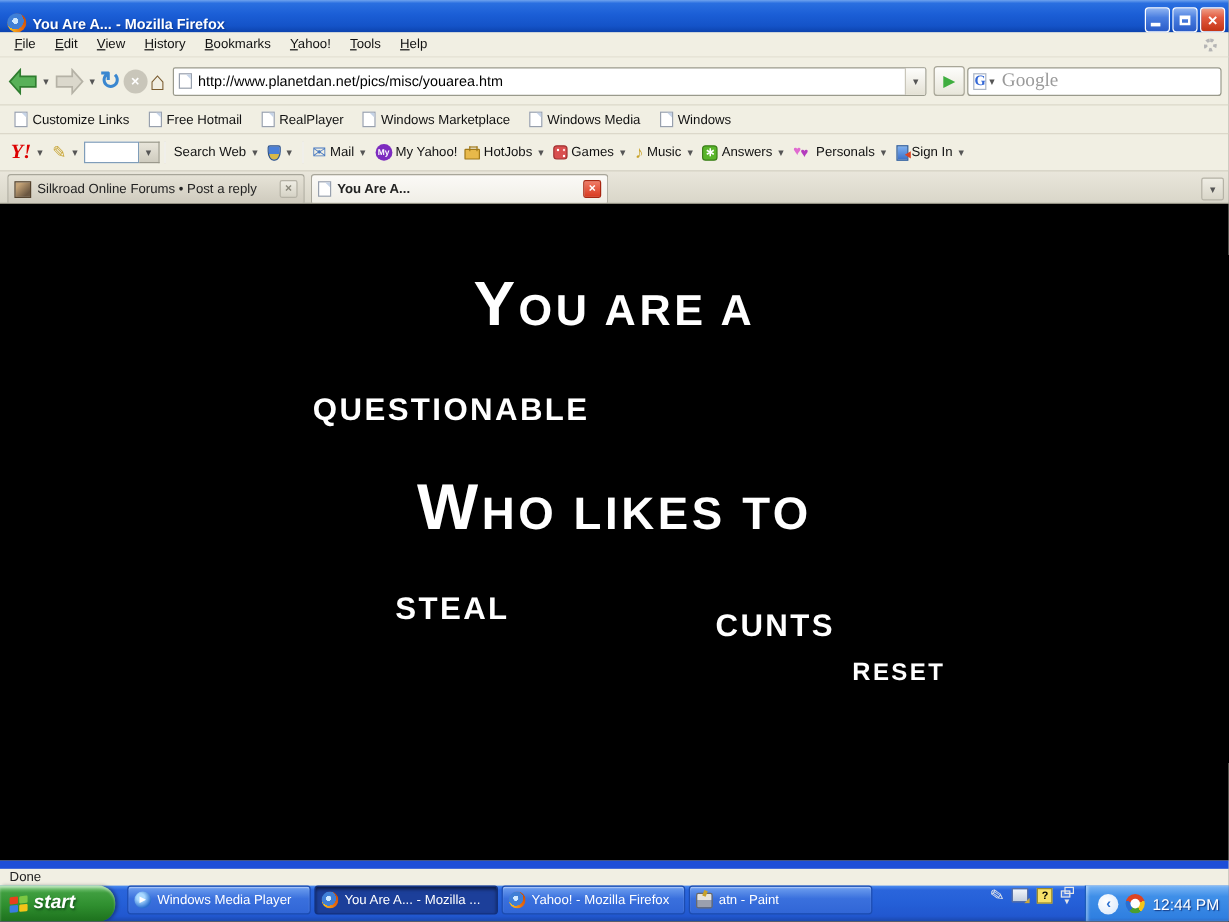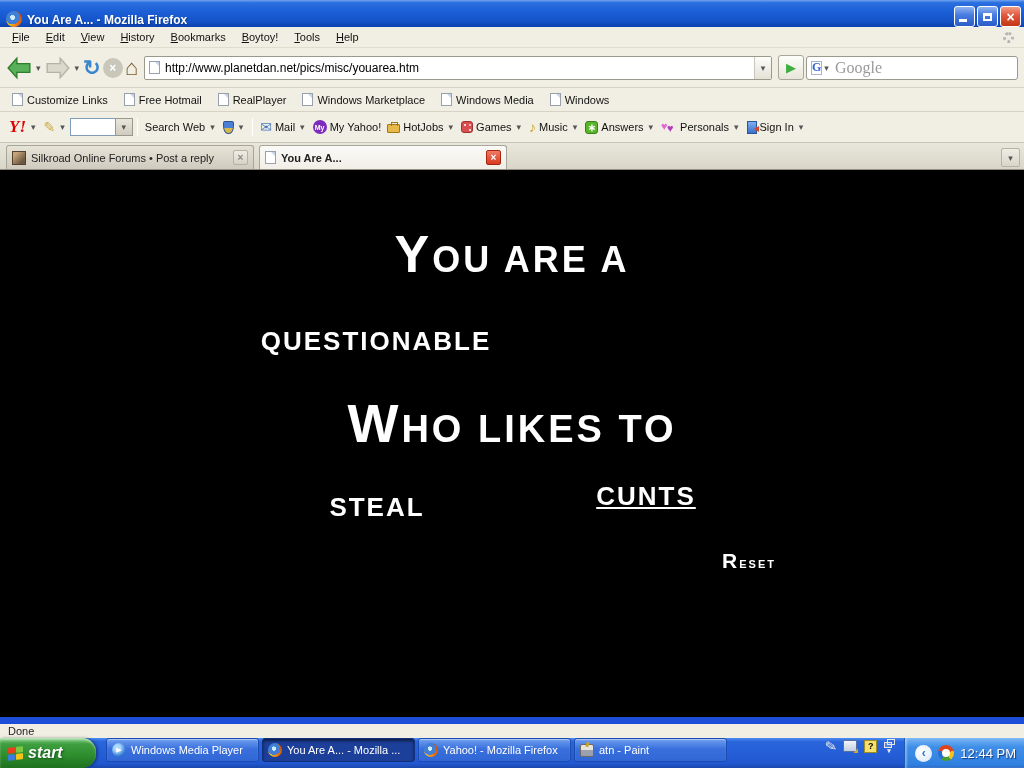--- a/index.html
+++ b/index.html
@@ -104,22 +104,22 @@
   .madlib { position:absolute; text-transform:uppercase; font-weight:bold; white-space:nowrap; line-height:1;
     transform:translateX(-50%); letter-spacing:3px; }
   .heading1 { top:58px; left:50%; font-size:36px; }
   .heading1::first-letter { font-size:52px; }
   .heading2 { top:226px; left:50%; font-size:38px; }
   .heading2::first-letter { font-size:54px; }
   .slot { font-size:26px; letter-spacing:2px; }
   .slot1 { top:158px; left:376px; }
   .slot2 { top:159px; left:647px; }
   .slot3 { top:324px; left:377px; }
-  .slot4 { top:313px; left:646px;text-decoration:underline; }
-  .reset { top:380px; left:749px; font-size:11px; letter-spacing:2px; }
+  .slot4 { top:338px; left:646px; }
+  .reset { top:380px; left:749px; font-size:20px; letter-spacing:2px; }
   .reset::first-letter { font-size:21px; }
 
   
   .statusbar { height:21px; background:#f1efe3; border-top:7px solid #1d4ed8; display:flex; align-items:center; padding:0 8px; font-size:11px; color:#222; }
 
   
   .taskbar { height:30px; background:linear-gradient(180deg,#4d8df0 0%,#2a65dc 12%,#2560d8 45%,#2157cf 85%,#1a47ab 100%);
     display:flex; align-items:flex-start; }
   .startbtn { height:30px; width:96px; display:flex; align-items:center; gap:5px; padding:0 14px 0 8px;
     background:linear-gradient(180deg,#8fd68f 0%,#3f9e3f 20%,#2f8f2f 55%,#1f741f 95%); border-radius:0 14px 14px 0;
@@ -176,21 +176,21 @@
       </div>
     <div class="winbtn close">×</div>
   </div>
 
   <div class="menubar">
     <span class="menu-item">File</span>
     <span class="menu-item">Edit</span>
     <span class="menu-item">View</span>
     <span class="menu-item">History</span>
     <span class="menu-item">Bookmarks</span>
-    <span class="menu-item">Boytoy!</span>
+    <span class="menu-item">Yahoo!</span>
     <span class="menu-item">Tools</span>
     <span class="menu-item">Help</span>
     <span class="throbber"></span>
   </div>
 
   <div class="navbar">
     <div class="navbtn">
       <svg width="26" height="24" viewBox="0 0 24 22">
         <path d="M10 2 L2 11 L10 20 L10 15 L22 15 L22 7 L10 7 Z" fill="#58b158" stroke="#2f7d2f" stroke-width="1.3"></path>
       </svg>

